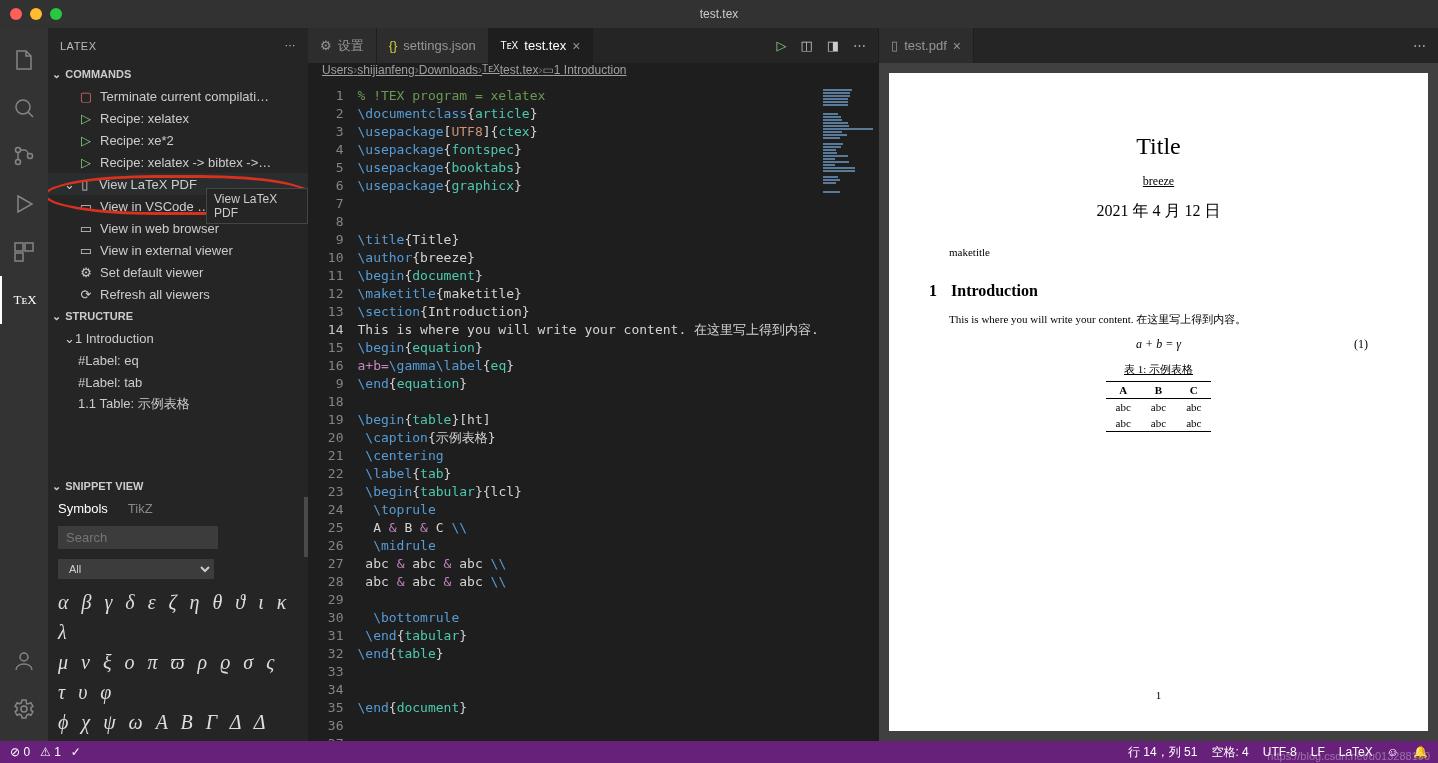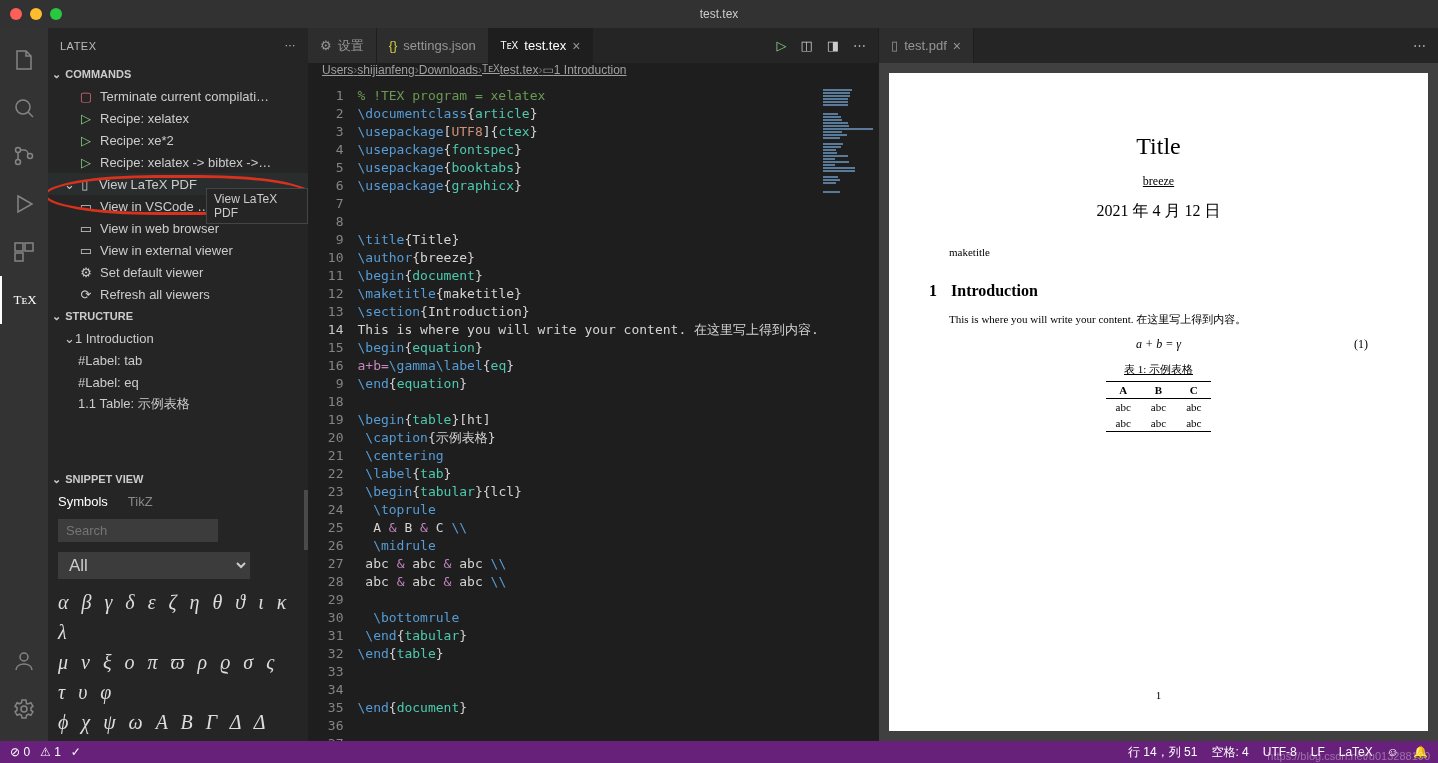--- a/index.html
+++ b/index.html
@@ -109,22 +109,22 @@
   padding: 4px 8px;
   font-size: 13px;
   width: 160px;
 }
 .select-input {
   margin: 4px 10px;
   background: #3c3c3c;
   border: 1px solid #3c3c3c;
   color: #ccc;
   padding: 2px 6px;
-  font-size: 17px;
-  width: 192px;
+  font-size: 11px;
+  width: 156px;
 }
 .symbols-grid {
   padding: 4px 10px;
   font-family: "Times New Roman", serif;
   font-style: italic;
   font-size: 20px;
   color: #ddd;
   line-height: 1.5;
   letter-spacing: 4px;
 }
@@ -335,24 +335,24 @@
 
     <div class="section-header">
       <span class="chev">⌄</span>
       <span>STRUCTURE</span>
     </div>
     <div class="tree-item" style="padding-left:16px;">
         <span class="chev">⌄</span>
         <span>1 Introduction</span>
       </div>
     <div class="tree-item lvl2">
+        <span>#Label: eq</span>
+      </div>
+    <div class="tree-item lvl2">
         <span>#Label: tab</span>
-      </div>
-    <div class="tree-item lvl2">
-        <span>#Label: eq</span>
       </div>
     <div class="tree-item lvl2">
         <span>1.1 Table:  示例表格</span>
       </div>
 
     <div style="flex:1;"></div>
 
     <div class="section-header" style="position:relative;">
       <span class="chev">⌄</span>
       <span>SNIPPET VIEW</span>

